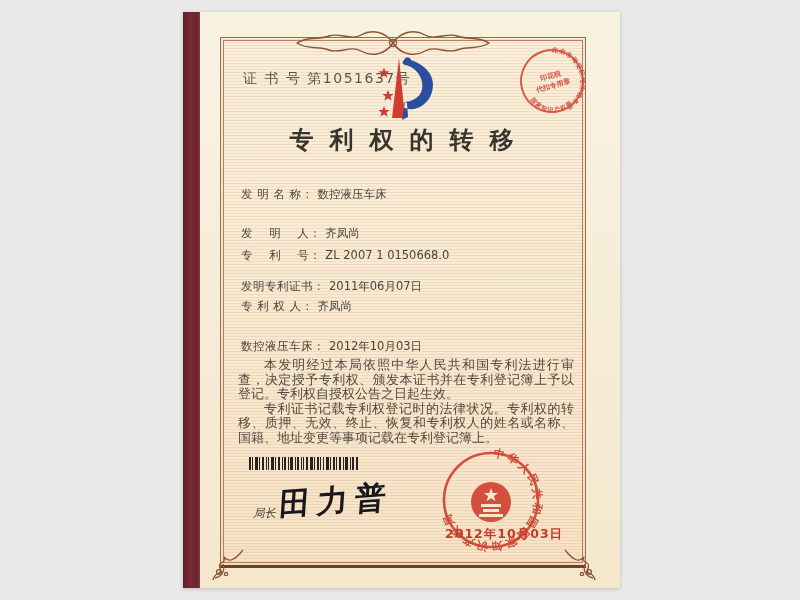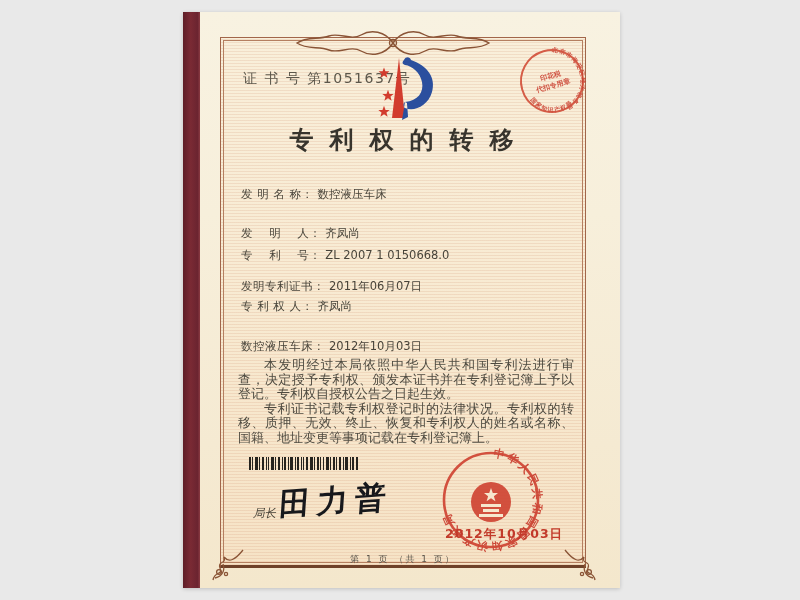--- a/index.html
+++ b/index.html
@@ -232,15 +232,14 @@
           <circle cx="56" cy="58" r="20" fill="#cf4130"></circle>
           <polygon fill="#f7e8cf" points="56,44 57.8,49 63,49 58.9,52.2 60.4,57.2 56,54.2 51.6,57.2 53.1,52.2 49,49 54.2,49"></polygon>
           <rect x="46" y="60" width="20" height="3" fill="#f7e8cf"></rect>
           <rect x="48" y="65" width="16" height="3" fill="#f7e8cf"></rect>
           <rect x="44" y="70" width="24" height="3" fill="#f7e8cf"></rect>
         </g>
       </g>
     </svg>
     <div class="seal-date">2012年10月03日</div>
 
-    <div class="page-footer">第 1 页 （共 1 页）</div>
   </div>
 </div>
 
 </body></html>

